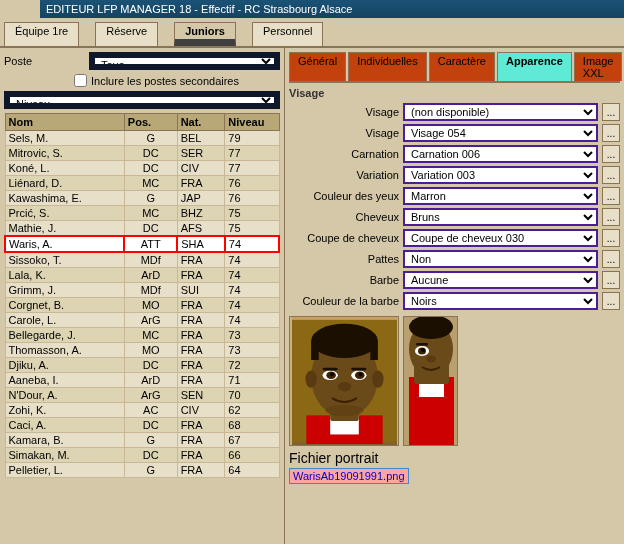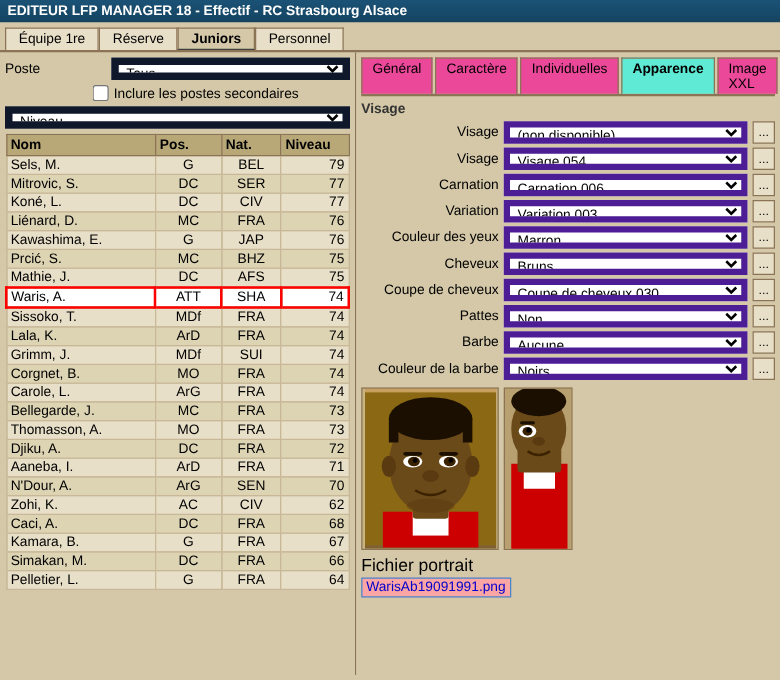--- a/index.html
+++ b/index.html
@@ -3,43 +3,44 @@
   <meta charset="utf-8">
   <style>
     * { box-sizing: border-box; margin: 0; padding: 0; font-family: 'Arial', sans-serif; font-size: 11px; }
     body { background: #d4c8a8; width: 624px; height: 544px; overflow: hidden; }
     
     .title-bar {
       background: linear-gradient(to bottom, #1a5276, #154360);
       color: white;
       padding: 3px 6px;
       font-size: 11px;
-      font-weight: bold;
+      font-weight: normal;
+      margin-left: 40px;
     }
     
     .tabs-row {
       background: #d4c8a8;
       display: flex;
       padding: 4px 4px 0 4px;
-      gap: 0;
+      gap: 16px;
       border-bottom: 2px solid #8b7355;
     }
     
     .tab {
       padding: 2px 10px;
       background: #e8dfc8;
       border: 1px solid #8b7355;
       border-bottom: none;
       cursor: pointer;
       font-size: 11px;
     }
     
     .tab.active {
       background: #d4c8a8;
-      border-bottom: 1px solid #404040;
+      border-bottom: 7px solid #404040;
       font-weight: bold;
     }
     
     .main-container {
       display: flex;
       height: calc(544px - 46px);
     }
     
     
     .left-panel {
@@ -110,41 +111,41 @@
       background: #e8dfc8;
     }
     
     .player-table tr.selected td {
       background: white;
       border: 2px solid red;
     }
     
     .col-name { width: 95px; }
     .col-pos { width: 42px; text-align: center; }
-    .col-nat { width: 38px; text-align: center; }
-    .col-lvl { width: 42px; text-align: right; }
+    .col-nat { width: 38px; }
+    .col-lvl { width: 42px; text-align: left; }
     
     
     .right-panel {
       flex: 1;
       background: #d4c8a8;
       padding: 4px;
       overflow: hidden;
     }
     
     .right-tabs-row {
       display: flex;
       gap: 2px;
       margin-bottom: 4px;
       border-bottom: 2px solid #8b7355;
     }
     
     .right-tab {
       padding: 2px 8px;
-      background: #ec4899;
+      background: #c2410c;
       border: 1px solid #8b7355;
       border-bottom: none;
       cursor: pointer;
       font-size: 11px;
     }
     
     .right-tab.active {
       background: #5eead4;
       font-weight: bold;
     }
@@ -166,21 +167,21 @@
     .field-label {
       width: 110px;
       font-size: 11px;
       flex-shrink: 0;
       text-align: right;
     }
     
     .field-select {
       flex: 1;
       height: 18px;
-      border: 5px solid #4c1d95;
+      border: 2px solid #4c1d95;
       background: white;
       font-size: 11px;
       padding: 0 2px;
     }
     
     .field-btn {
       width: 18px;
       height: 18px;
       border: 1px solid #8b7355;
       background: #e8dfc8;
@@ -448,22 +449,22 @@
     <td class="col-lvl">64</td>
   </tr>
           </tbody>
       </table>
     </div>
   </div>
 
   <div class="right-panel">
     <div class="right-tabs-row">
       <div class="right-tab">Général</div>
+      <div class="right-tab">Individuelles</div>
       <div class="right-tab">Caractère</div>
-      <div class="right-tab">Individuelles</div>
       <div class="right-tab active">Apparence</div>
       <div class="right-tab">Image XXL</div>
 
     </div>
 
     <div class="visage-section">
       <div class="section-title">Visage</div>
 
       <div id="fields-container">
           <div class="field-row">

